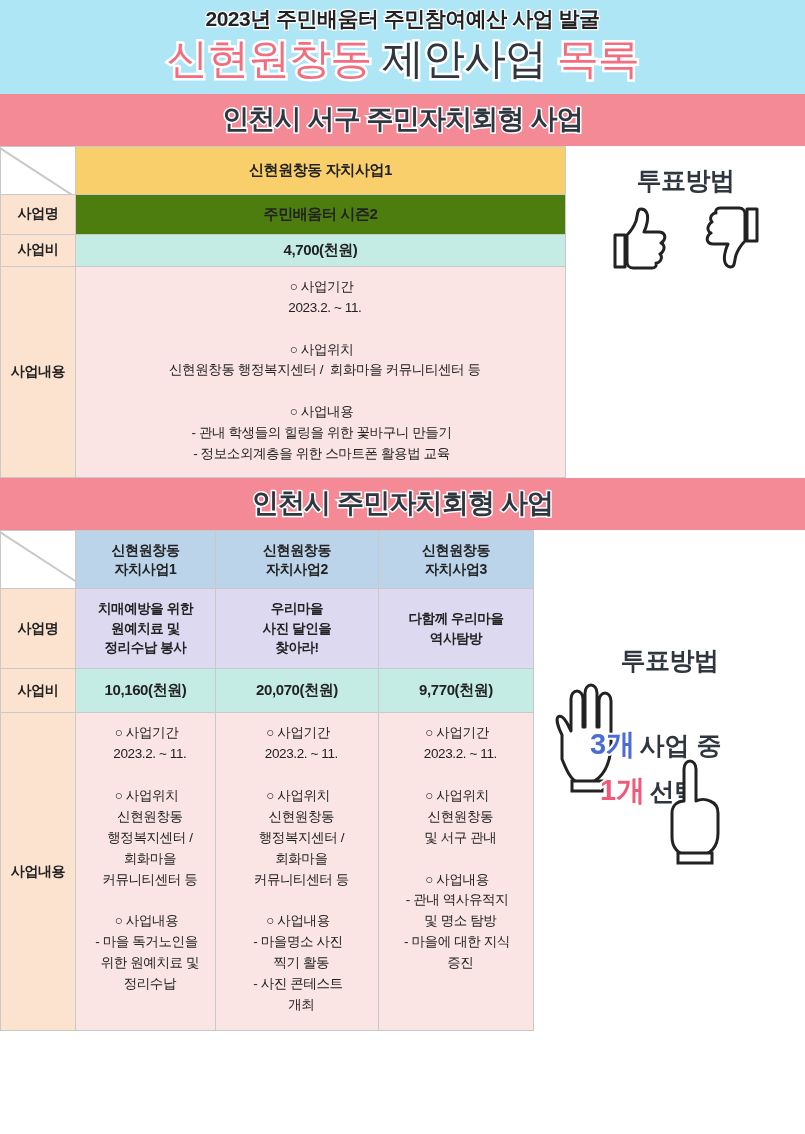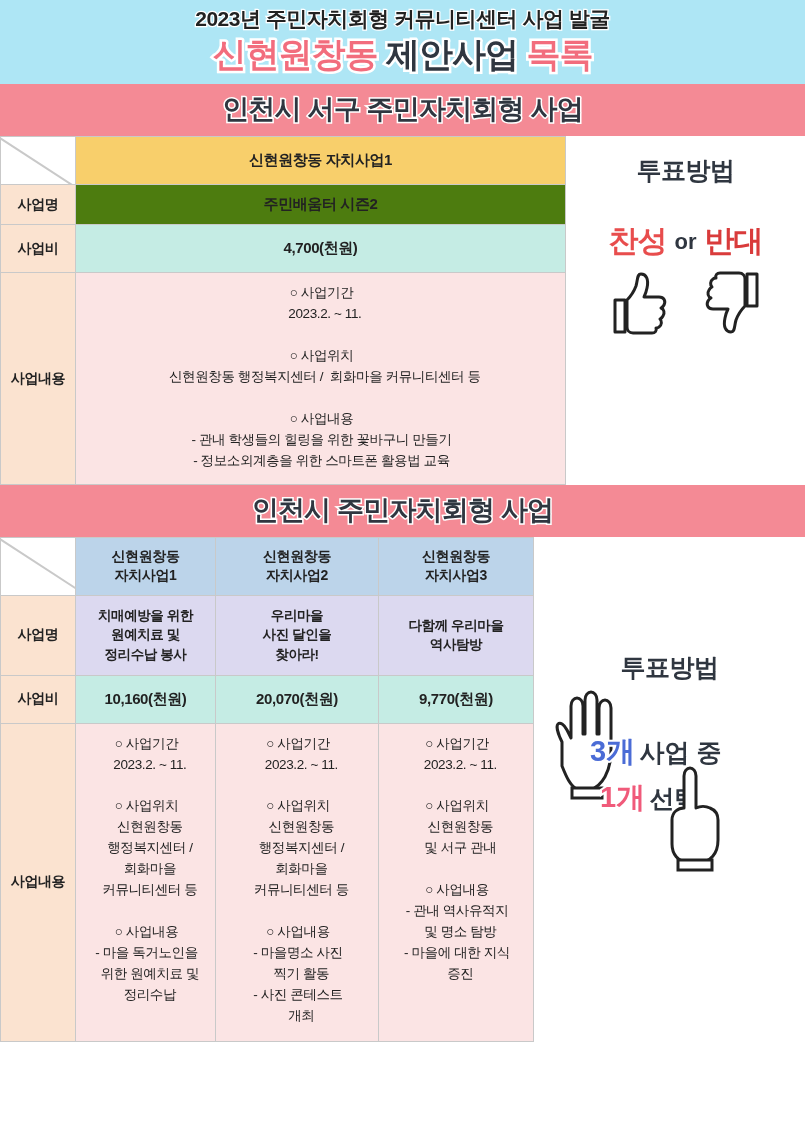--- a/index.html
+++ b/index.html
@@ -21,22 +21,22 @@
   .header-sub {
     font-size: 21px;
     font-weight: bold;
     color: #222222;
     letter-spacing: -0.5px;
     -webkit-text-stroke: 2.5px #ffffff;
     paint-order: stroke fill;
     line-height: 1.25;
   }
   .header-main {
-    font-size: 34px;
-    font-weight: bold;
+    font-size: 42px;
+    font-weight: normal;
     letter-spacing: -1px;
     line-height: 1.18;
     margin-top: 2px;
   }
   .header-main .pink { color: #f26d7d; -webkit-text-stroke: 5px #ffffff; paint-order: stroke fill; }
   .header-main .dark { color: #2f3640; -webkit-text-stroke: 5px #ffffff; paint-order: stroke fill; }
 
   
   .band {
     background: #f48a95;
@@ -89,21 +89,21 @@
     top: -2px; left: -4px;
     width: 120px; height: 2px;
     background: #c9c9c9;
     transform: rotate(33deg);
     transform-origin: left top;
   }
 
   .hdr-yellow { background: #f8cf6b; height: 48px; font-size: 15px; }
   .hdr-blue   { background: #bcd4ea; font-size: 14px; line-height: 1.35; height: 58px; }
   .cell-purple{ background: #4d7c0f; height: 40px; font-size: 15px; }
-  .cell-mint  { background: #c5ece4; height: 48px; font-size: 15px; }
+  .cell-mint  { background: #c5ece4; height: 32px; font-size: 15px; }
   .cell-lav   { background: #dcd9f0; font-size: 13.5px; line-height: 1.45; }
   .cell-body  { background: #fbe4e4; text-align: center; font-weight: normal; font-size: 13.5px; line-height: 1.55; padding: 10px 8px 12px 10px; }
 
   .cell-body .ln { display: block; white-space: pre-wrap; }
 
   
   .vote-title {
     text-align: center;
     font-size: 25px;
     font-weight: bold;
@@ -147,21 +147,21 @@
   }
   .choice-num.pinkn { color: #f05a7a; }
 
   .side-inner { padding-top: 18px; }
   .side-inner2 { padding-top: 26px; position: relative; height: 100%; }
 </style>
 </head>
 <body>
 
 <div class="header-block">
-  <div class="header-sub">2023년 주민자치회형 커뮤니티센터 사업 발굴</div>
+  <div class="header-sub">2023년 주민배움터 주민참여예산 사업 발굴</div>
   <div class="header-main">
     <span class="pink">신현원창동</span>
     <span class="dark">제안사업</span>
     <span class="pink">목록</span>
   </div>
 </div>
 
 <div class="band">
   <span class="band-text">인천시 서구 주민자치회형 사업</span>
 </div>
@@ -196,25 +196,20 @@
 - 정보소외계층을 위한 스마트폰 활용법 교육</span>
         </td>
       </tr>
     </tbody>
       </table>
   </div>
 
   <div class="side-wrap">
     <div class="side-inner">
       <div class="vote-title">투표방법</div>
-      <div class="vote-row" style="margin-top:34px;">
-        <span class="vote-word yes">찬성</span>
-        <span class="vote-or">or</span>
-        <span class="vote-word no">반대</span>
-      </div>
       <div class="thumbs">
         <span>
           <svg width="62" height="66" viewBox="0 0 62 66">
             <path d="M18 30 L18 62 L8 62 L8 30 Z" fill="#fff" stroke="#222" stroke-width="3" stroke-linejoin="round"></path>
             <path d="M20 30 C20 30 26 24 29 16 C31 9 30 4 34 4 C39 4 42 9 40 18 C39 23 37 27 37 27 L52 27 C57 27 59 31 57 35 C56 37 54 38 54 38 C57 39 58 43 56 46 C55 48 53 49 53 49 C55 51 55 55 52 57 C51 58 49 58 49 58 C50 61 48 63 45 63 L26 63 C22 63 20 60 20 57 Z" fill="#fff" stroke="#222" stroke-width="3" stroke-linejoin="round"></path>
           </svg>
         </span>
         <span>
           <svg width="62" height="66" viewBox="0 0 62 66">
             <g transform="translate(62,66) rotate(180)">

